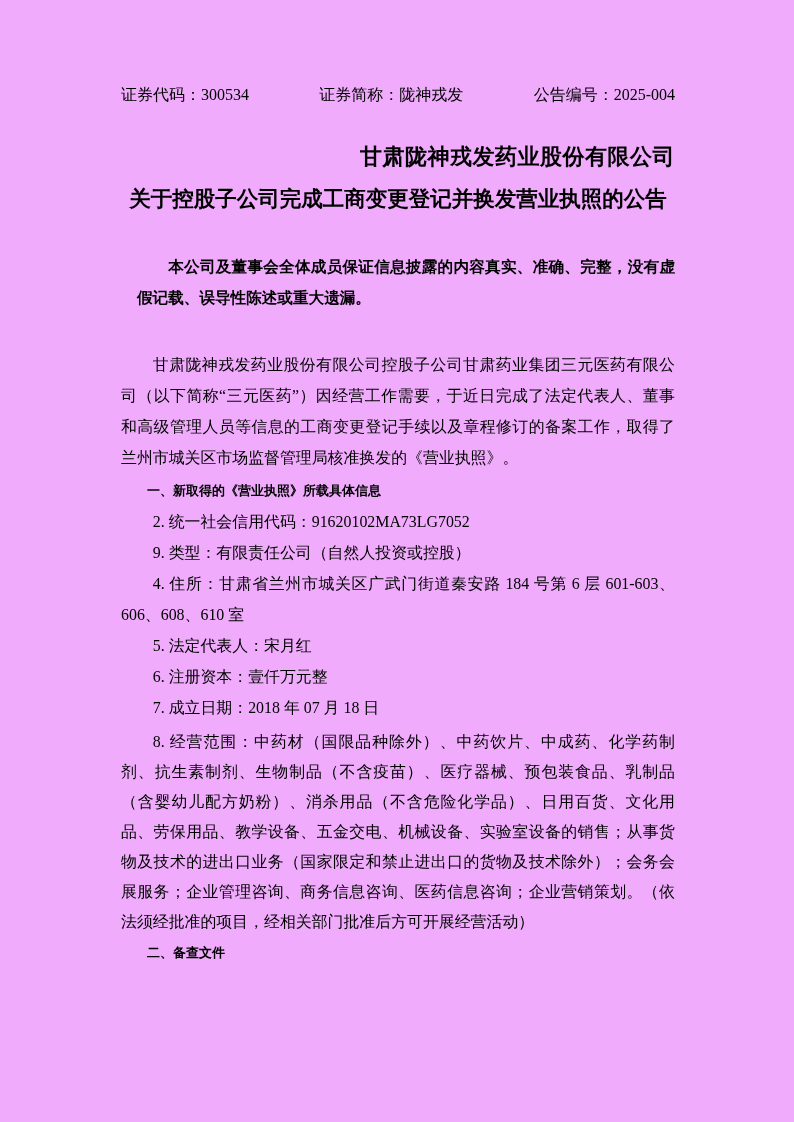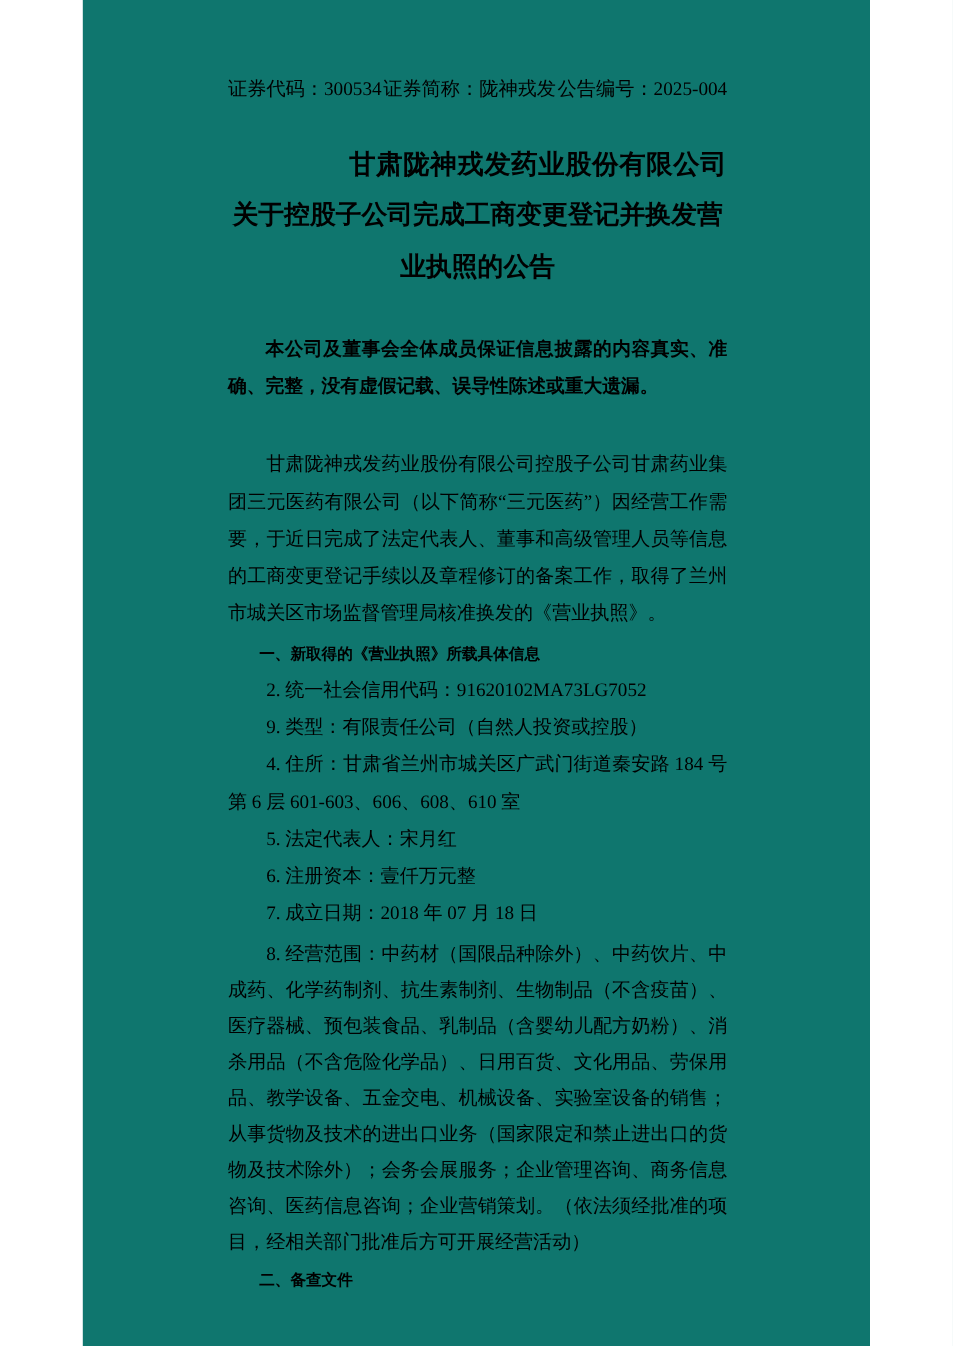--- a/index.html
+++ b/index.html
@@ -2,27 +2,27 @@
 <html><head>
 <meta charset="utf-8">
 <style>
   html, body {
     margin: 0;
     padding: 0;
     background: #ffffff;
   }
   .page {
     position: relative;
-    width: 656px;
+    width: 794px;
     height: 1122px;
     margin: 0 auto;
-    background: #0f766e;
+    background: #f0abfc;
     color: #000000;
     box-sizing: border-box;
-    padding: 60px 119px 0 121px;
+    padding: 80px 119px 0 121px;
     font-family: "Liberation Serif", "DejaVu Serif", serif;
     font-size: 15.9px;
     overflow: hidden;
   }
   .doc-header {
     display: flex;
     justify-content: space-between;
     align-items: baseline;
     font-size: 16px;
     line-height: 30px;
@@ -39,22 +39,22 @@
   }
   .subtitle {
     margin: 0;
     font-family: "Liberation Sans", "DejaVu Sans", sans-serif;
     font-weight: 700;
     font-size: 21.5px;
     line-height: 43px;
     text-align: center;
   }
   .disclaimer {
-    margin: 32px 0 0 0;
-    font-family: Liberation Sans, sans-serif;
+    margin: 32px 0 0 16px;
+    font-family: Liberation Mono, monospace;
     font-weight: 700;
     font-size: 15.6px;
     line-height: 31px;
     text-indent: 2em;
     text-align: justify;
   }
   .intro {
     margin: 34px 0 0 0;
     line-height: 31px;
     text-indent: 2em;

